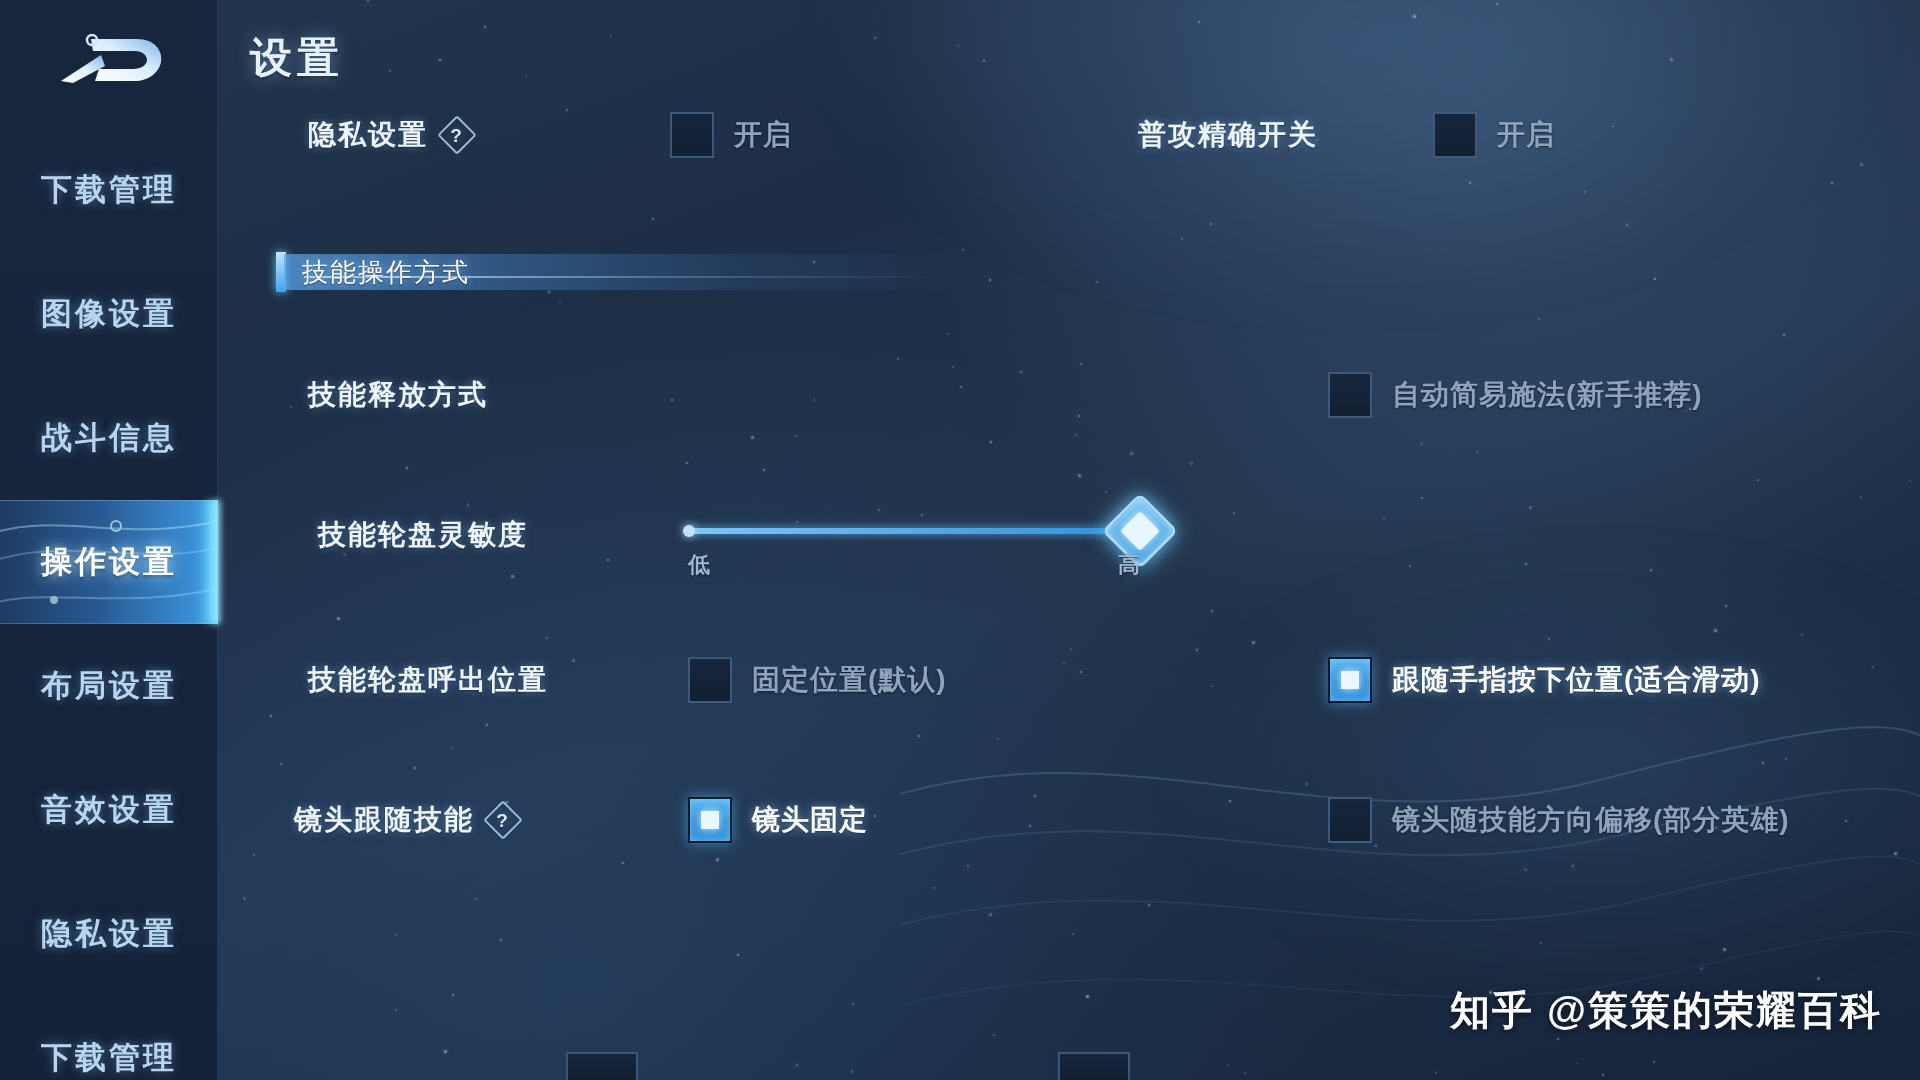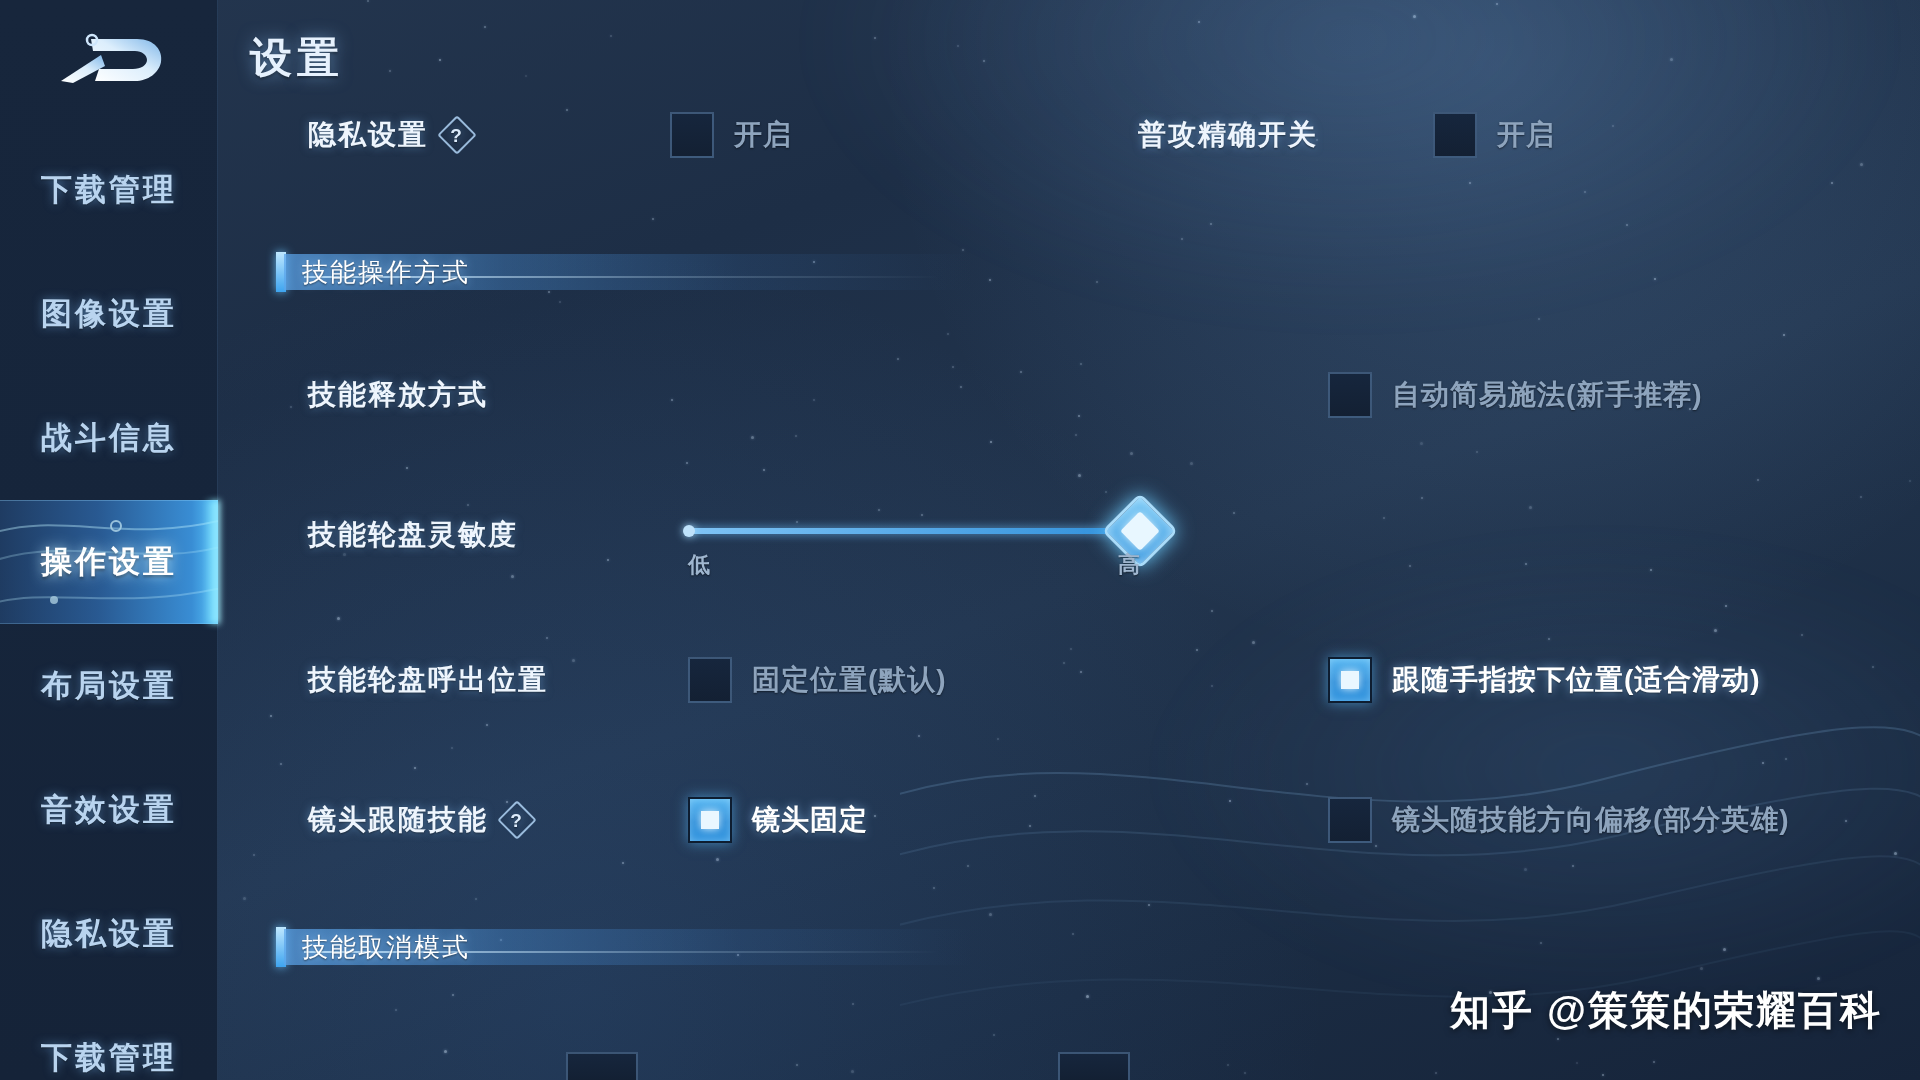--- a/index.html
+++ b/index.html
@@ -517,21 +517,21 @@
 
       <div class="opt unsel" style="left:1110px;">
         <span class="cbx">
             <span class="pip"></span>
           </span>
         <span class="otxt">自动简易施法(新手推荐)</span>
       </div>
     </div>
 
     <div class="row" style="top:500px;">
-      <div class="row-label" style="left:90px;justify-content:center;">
+      <div class="row-label" style="left:100px;justify-content:center;">
         <span>技能轮盘灵敏度</span>
       </div>
 
       <div class="slider-wrap" style="left:470px; top:28px;">
         <div class="track">
           <div class="fill" id="sliderFill" style="width: 100%;"></div>
           <div class="lend"></div>
           <div class="knob" id="sliderKnob" style="left: calc(100% - 27px);"></div>
         </div>
         <div class="slider-scale">
@@ -555,21 +555,21 @@
 
       <div class="opt sel" style="left:1110px;">
         <span class="cbx on">
             <span class="pip"></span>
           </span>
         <span class="otxt">跟随手指按下位置(适合滑动)</span>
       </div>
     </div>
 
     <div class="row" style="top:785px;">
-      <div class="row-label" style="left:90px;">
+      <div class="row-label" style="left:76px;">
         <span>镜头跟随技能</span>
         <span class="help">
           <span class="dmd"></span>
             <span class="q">?</span>
         </span>
       </div>
 
       <div class="opt sel" style="left:470px;">
         <span class="cbx on">
             <span class="pip"></span>
@@ -578,24 +578,19 @@
       </div>
 
       <div class="opt unsel" style="left:1110px;">
         <span class="cbx">
             <span class="pip"></span>
           </span>
         <span class="otxt">镜头随技能方向偏移(部分英雄)</span>
       </div>
     </div>
 
-    <div class="section" style="top:925px;">
-      <span class="bar"></span>
-        <span class="sheen"></span>
-      <span class="stxt">技能取消模式</span>
-    </div>
 
     <div class="stub" style="left:348px; top:1052px; width:72px;"></div>
     <div class="stub" style="left:840px; top:1052px; width:72px;"></div>
   </div>
 
   <div class="watermark">知乎 @策策的荣耀百科</div>
 </div>
 
 </body></html>

